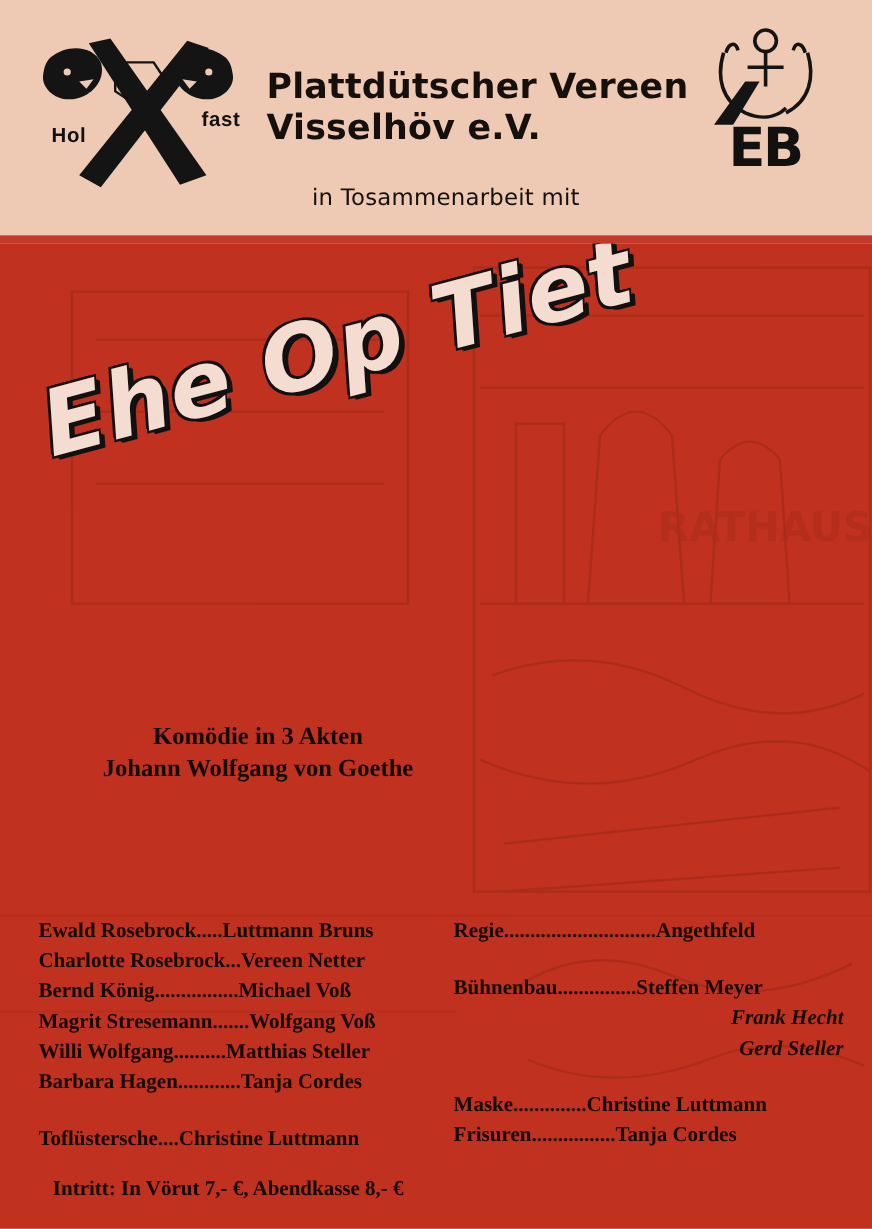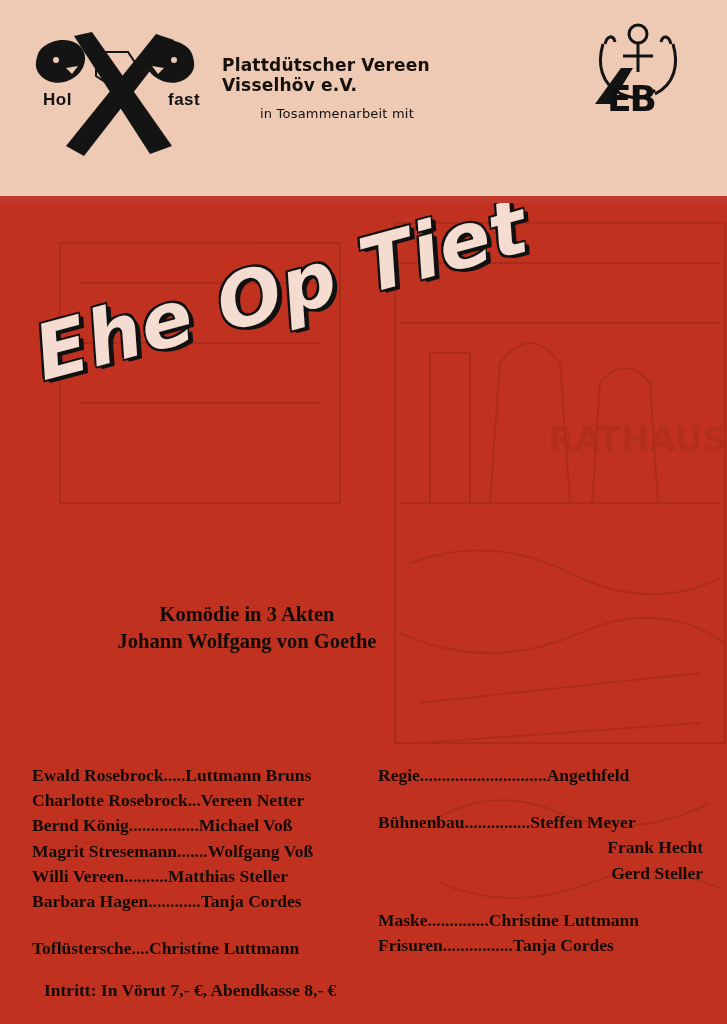--- a/index.html
+++ b/index.html
@@ -44,59 +44,59 @@
   }
   .club-logo svg { display: block; }
   .logo-word {
     position: absolute;
     font-family: "Liberation Sans", sans-serif;
     font-weight: bold;
     font-size: 17px;
     color: #111;
     letter-spacing: .5px;
   }
-  .logo-word.left { left: 21px; top: 72px; }
+  .logo-word.left { left: 21px; top: 85px; }
   .logo-word.right { left: 146px; top: 72px; }
 
   .header-titles {
     flex: 1 1 auto;
     padding-top: 38px;
     padding-left: 14px;
   }
   .title-line {
     font-family: "DejaVu Sans", sans-serif;
-    font-size: 17px;
+    font-size: 29px;
     font-weight: bold;
     color: #15100c;
     line-height: 1.17;
     letter-spacing: .2px;
   }
   .subtitle-line {
     font-family: "DejaVu Sans", sans-serif;
-    font-size: 13px;
+    font-size: 19px;
     color: #15100c;
-    margin-top: 10px;
+    margin-top: 30px;
     margin-left: 38px;
     letter-spacing: .2px;
   }
   
   .leb-logo {
     flex: 0 0 auto;
     width: 132px;
     height: 140px;
     position: relative;
     margin-right: 4px;
   }
   .leb-text {
     position: absolute;
     left: 26px;
-    top: 60px;
+    top: 78px;
     font-family: "DejaVu Sans", sans-serif;
     font-weight: bold;
-    font-size: 36px;
+    font-size: 45px;
     letter-spacing: -2px;
     color: #111;
   }
 
   .red-rule {
     height: 7px;
     background: #c0392b;
     width: 100%;
   }
 
@@ -146,21 +146,20 @@
     position: absolute;
     top: 398px;
     left: 0;
     width: 430px;
     text-align: center;
     font-family: "Liberation Serif", serif;
     font-weight: bold;
     color: #120a07;
     font-size: 20.5px;
     line-height: 1.34;
-    padding-left: 32px;
   }
 
   
   .cast {
     position: absolute;
     top: 560px;
     left: 0;
     width: 727px;
     color: #140a06;
     font-family: "Liberation Serif", serif;
@@ -180,21 +179,21 @@
     top: 0;
     width: 325px;
   }
   .cast-row {
     white-space: nowrap;
     overflow: hidden;
   }
   .cast-row .nm { }
   .cast-row .dots { letter-spacing: 0px; }
   .cast-spacer { height: 22px; }
-  .cast-row.right-only { text-align: right; }
+  .cast-row.right-only { text-align: right; font-style: italic; }
 
   .tickets {
     position: absolute;
     top: 775px;
     left: 44px;
     width: 660px;
     font-family: "Liberation Serif", serif;
     font-weight: bold;
     font-size: 17.5px;
     color: #140a06;
@@ -311,21 +310,21 @@
           <div class="cast-row">
             <span class="nm">Charlotte Rosebrock</span><span class="dots">...</span><span class="nm">Vereen Netter</span>
           </div>
           <div class="cast-row">
             <span class="nm">Bernd König</span><span class="dots">................</span><span class="nm">Michael Voß</span>
           </div>
           <div class="cast-row">
             <span class="nm">Magrit Stresemann</span><span class="dots">.......</span><span class="nm">Wolfgang Voß</span>
           </div>
           <div class="cast-row">
-            <span class="nm">Willi Vereen</span><span class="dots">..........</span><span class="nm">Matthias Steller</span>
+            <span class="nm">Willi Wolfgang</span><span class="dots">..........</span><span class="nm">Matthias Steller</span>
           </div>
           <div class="cast-row">
             <span class="nm">Barbara Hagen</span><span class="dots">............</span><span class="nm">Tanja Cordes</span>
           </div>
           <div class="cast-spacer"></div>
           <div class="cast-row">
             <span class="nm">Toflüstersche</span><span class="dots">....</span><span class="nm">Christine Luttmann</span>
           </div>
         </div>
 

